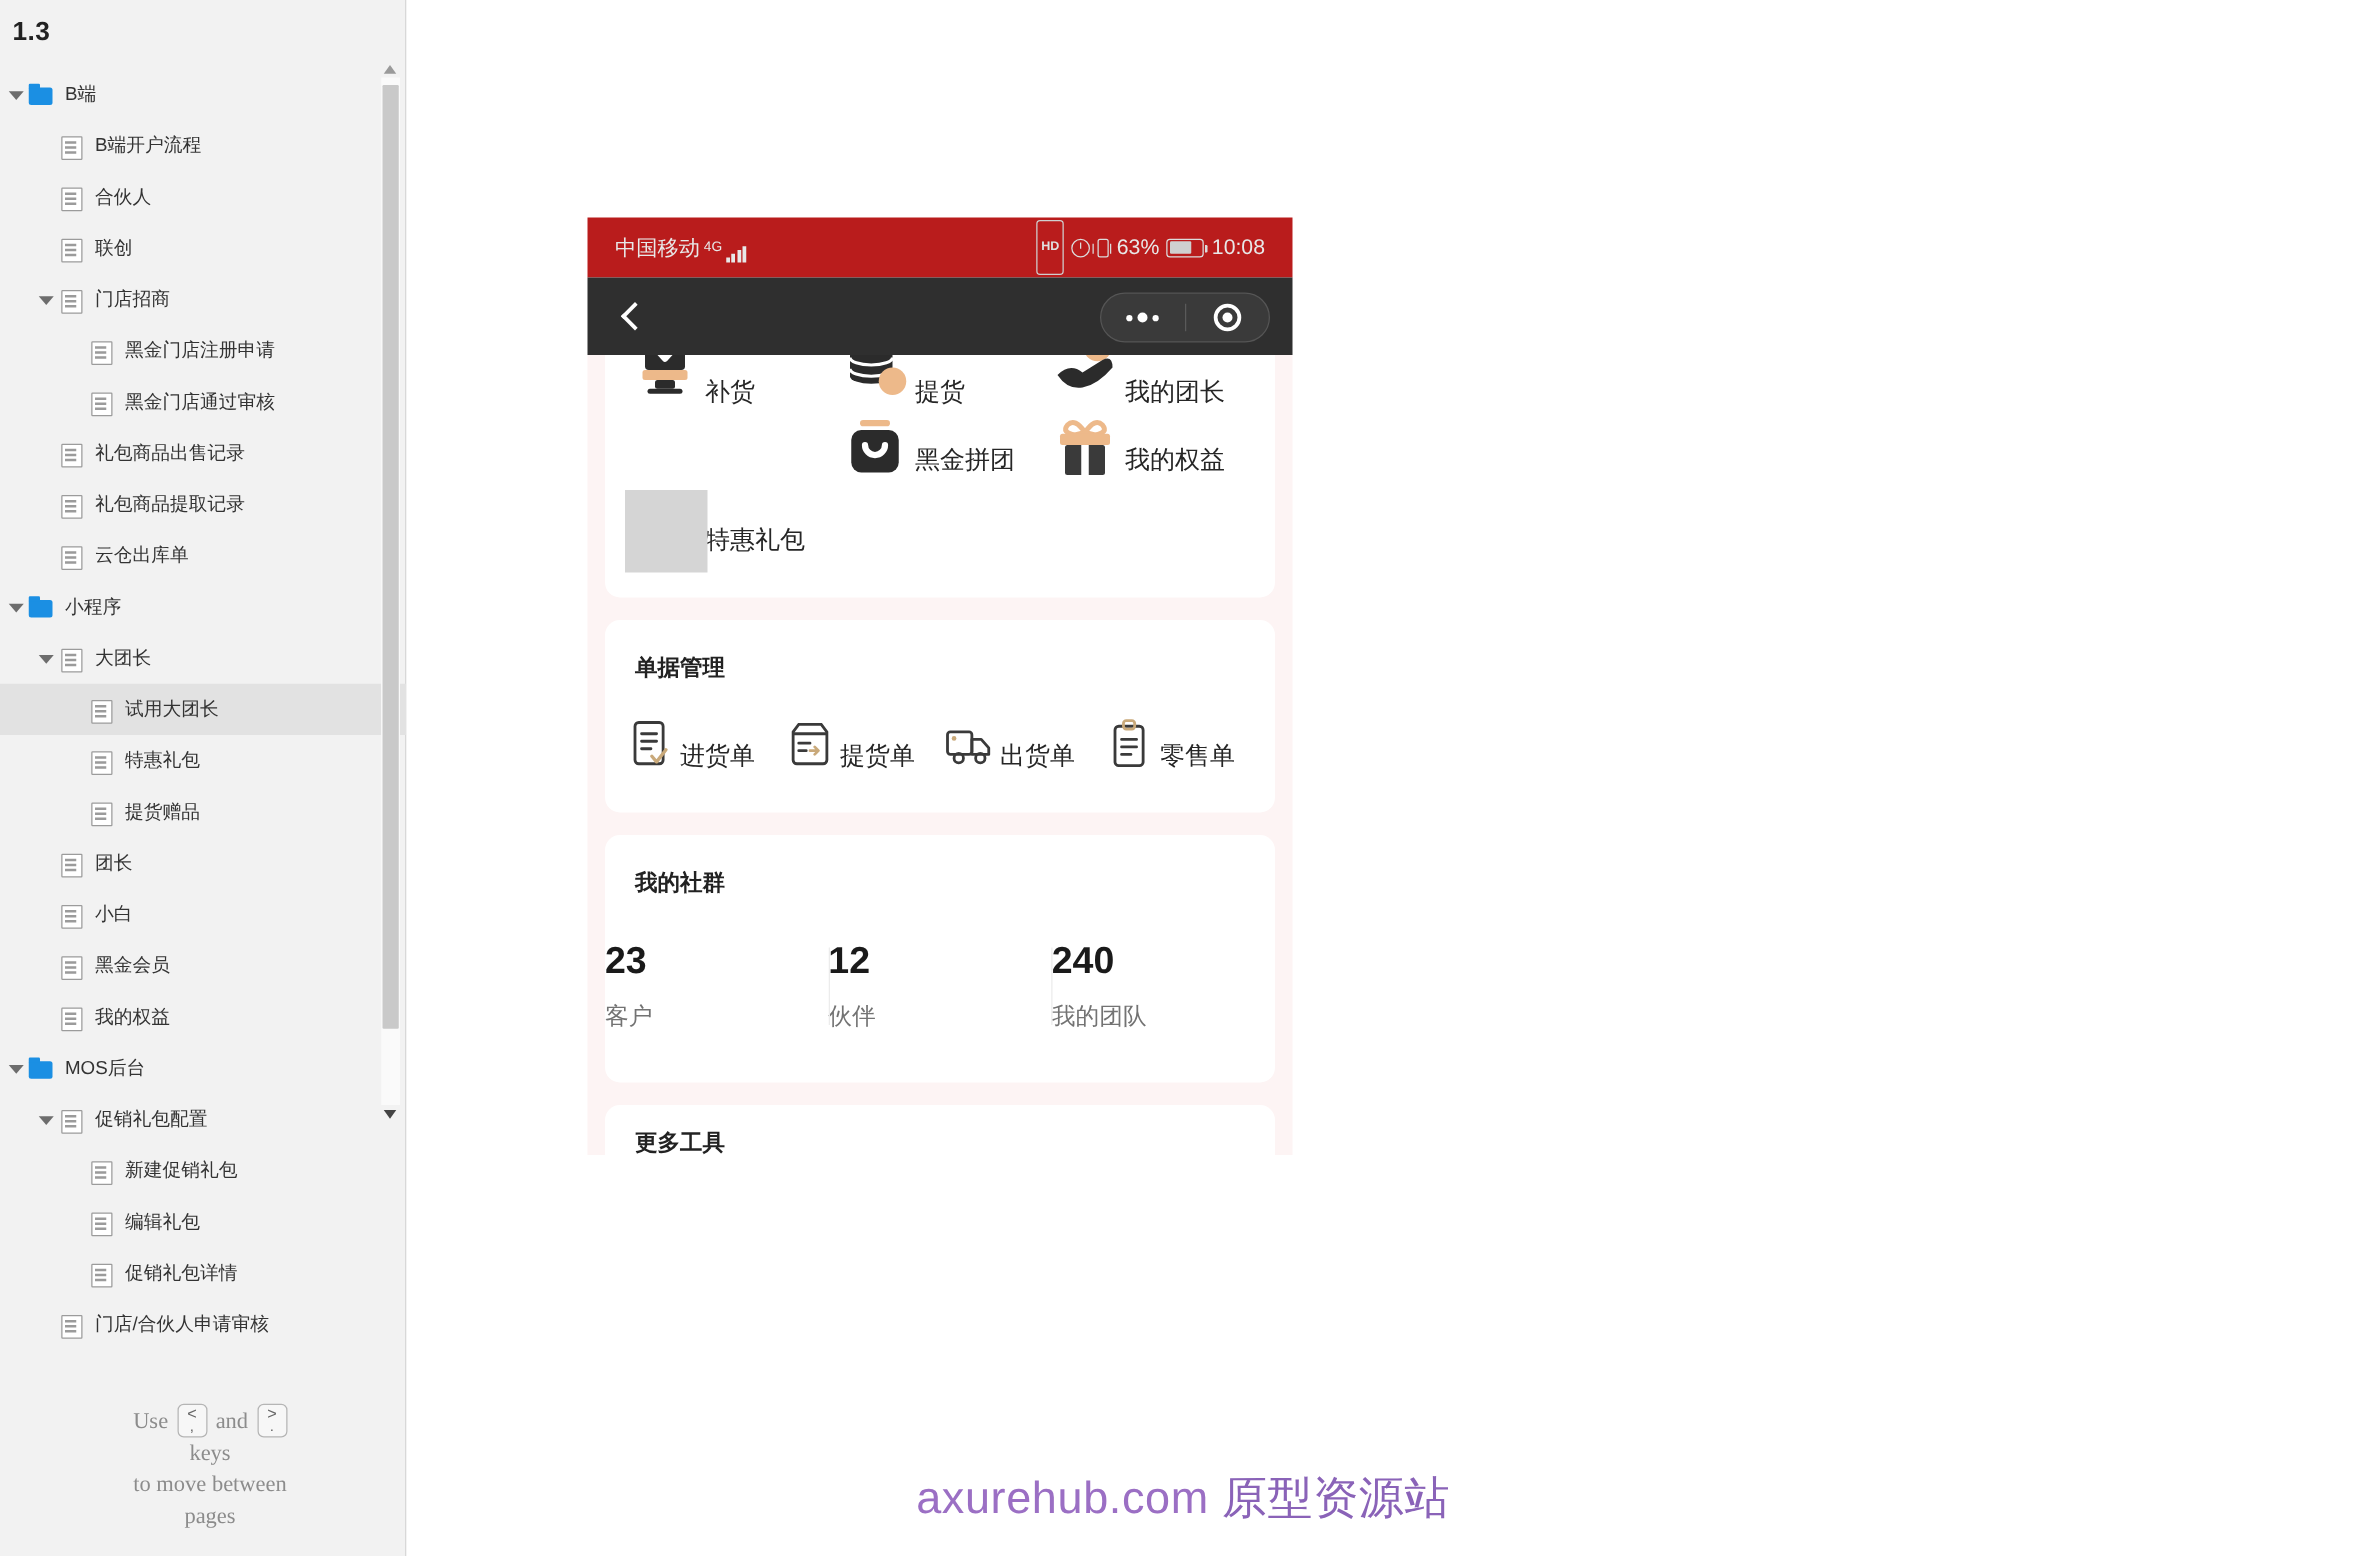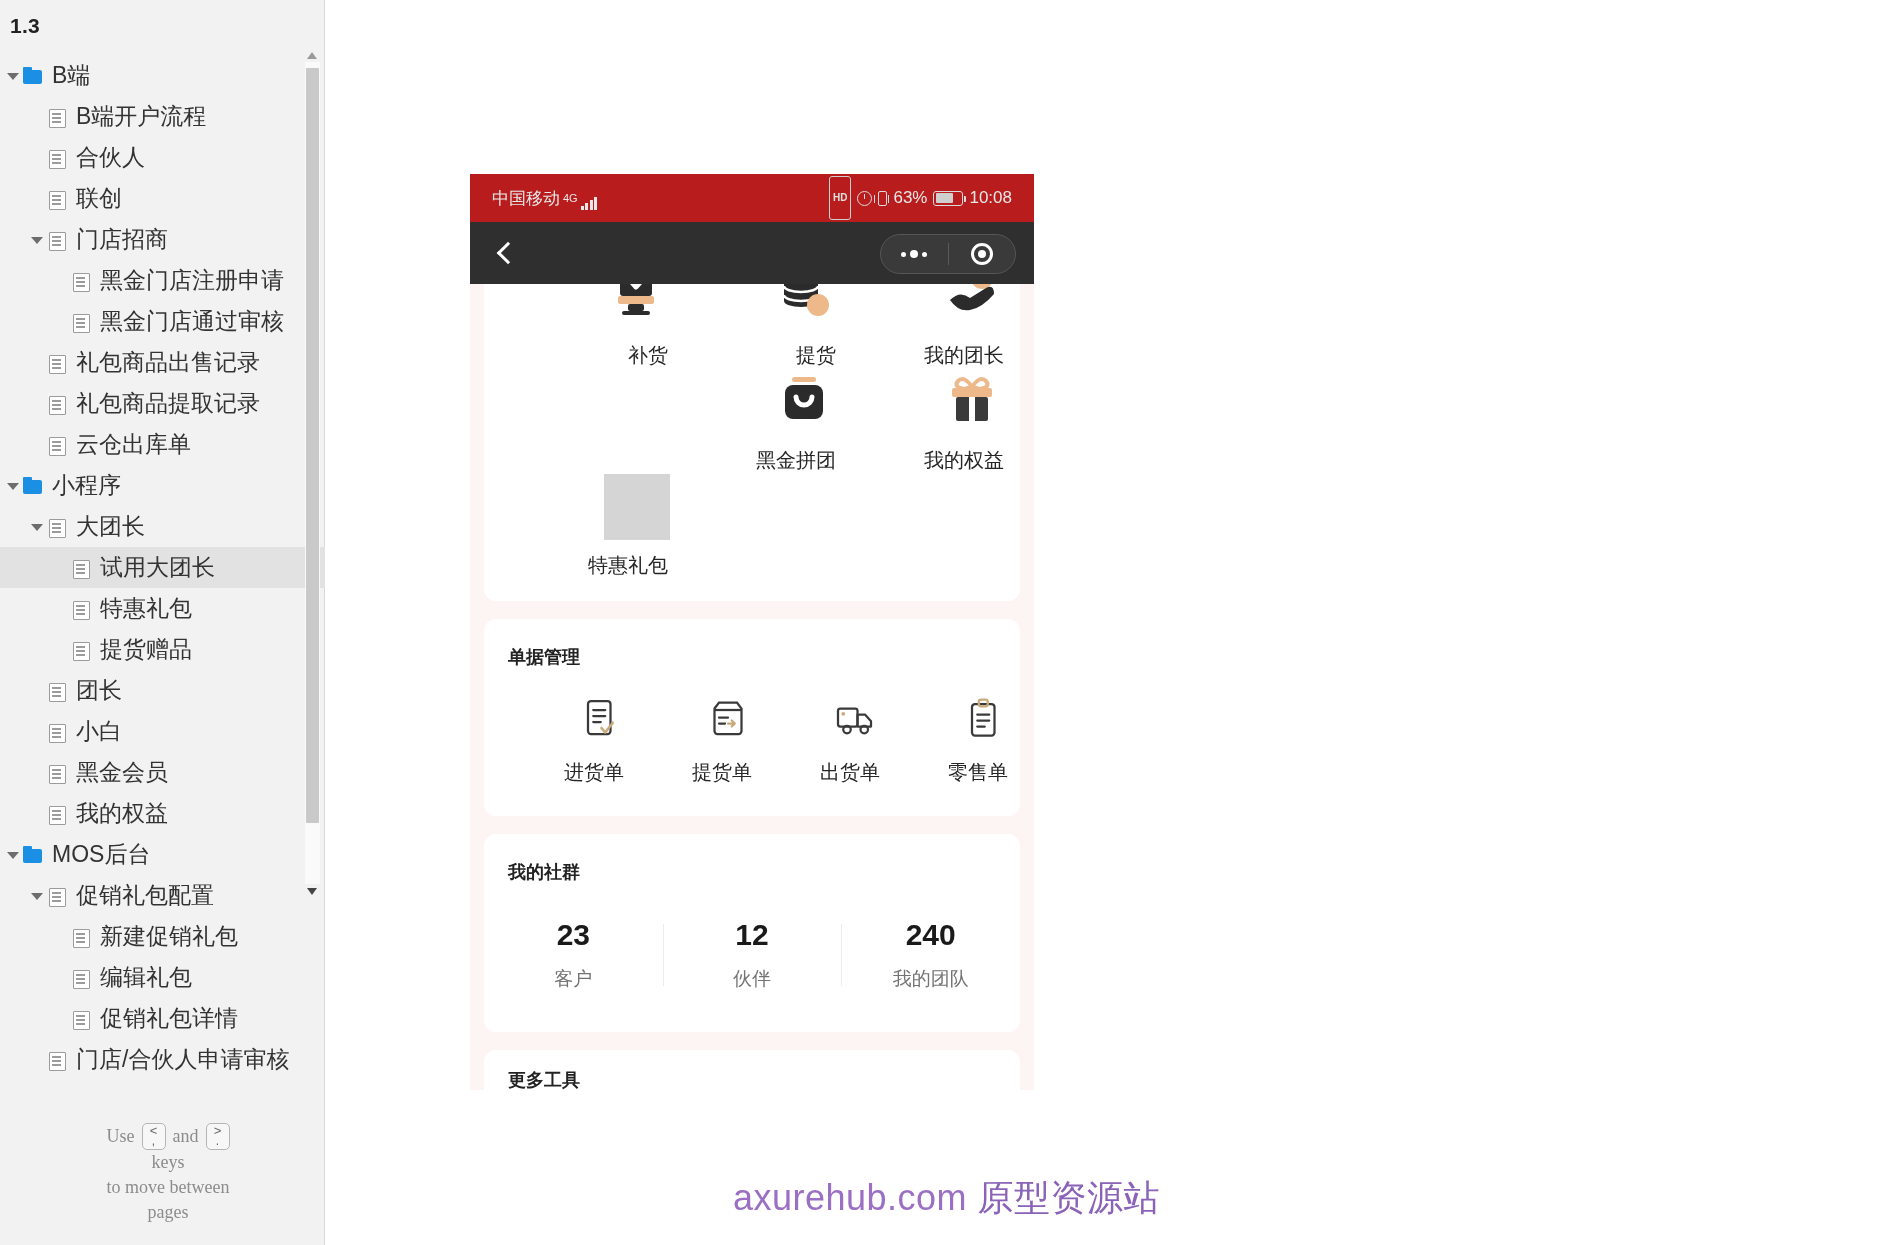--- a/index.html
+++ b/index.html
@@ -68,21 +68,21 @@
     border: 1.6px solid #9b9b9b; border-radius: 1px;
     background: #fff;
   }
   .ico.page::after {
     content: "";
     position: absolute; left: 6px; top: 6px;
     width: 9px; height: 1.5px;
     background: #9b9b9b;
     box-shadow: 0 4px 0 #9b9b9b, 0 8px 0 #9b9b9b;
   }
-  .lbl { font-size: 23px; color: #333; }
+  .lbl { font-size: 15px; color: #333; }
   .d0 { padding-left: 4px; }
   .d1 { padding-left: 28px; }
   .d2 { padding-left: 52px; }
 
   
   #tscroll {
     position: absolute; right: 4px; top: 48px;
     width: 15px; height: 850px;
     background: #f2f2f2;
   }
@@ -228,38 +228,38 @@
   .card {
     background: #fff; border-radius: 12px;
     margin: 0 14px 18px;
     padding: 0;
   }
   #card1 { margin-top: 0; border-radius: 0 0 12px 12px; padding-bottom: 22px; }
   .grid3 {
     display: grid; grid-template-columns: repeat(3, 1fr);
     padding: 0 16px;
   }
-  .cell { display: flex; flex-direction: column; align-items: flex-end; }
+  .cell { display: flex; flex-direction: row; align-items: center; }
   .cell .cname {
     font-size: 20px; color: #262626; margin-top: 14px;
   }
   .iconbox { width: 64px; height: 64px; position: relative; }
   .iconbox.clip { height: 44px; overflow: hidden; }
   .ph-gray { width: 66px; height: 66px; background: #d5d5d5; }
 
   .sec-title { font-size: 18px; color: #222; font-weight: bold; padding: 26px 0 0 24px; }
   .grid4 {
     display: grid; grid-template-columns: repeat(4, 1fr);
     padding: 26px 12px 30px;
   }
   .grid4 .cell .cname { font-size: 20px; margin-top: 16px; color: #262626; }
   .lineicon { width: 48px; height: 48px; }
 
   .stats { display: flex; padding: 34px 0 40px; }
-  .stat { flex: 1; text-align: center; position: relative; }
+  .stat { flex: 1; text-align: left; position: relative; }
   .stat + .stat::before {
     content: ""; position: absolute; left: 0; top: 6px;
     width: 1px; height: 62px; background: #ececec;
   }
   .stat .num { font-size: 30px; font-weight: bold; color: #1a1a1a; }
   .stat .cap { font-size: 19px; color: #737373; margin-top: 14px; }
 
   #card4 { height: 40px; overflow: hidden; border-radius: 12px 12px 0 0; margin-bottom: 0; }
   #card4 .sec-title { padding-top: 18px; }
 

